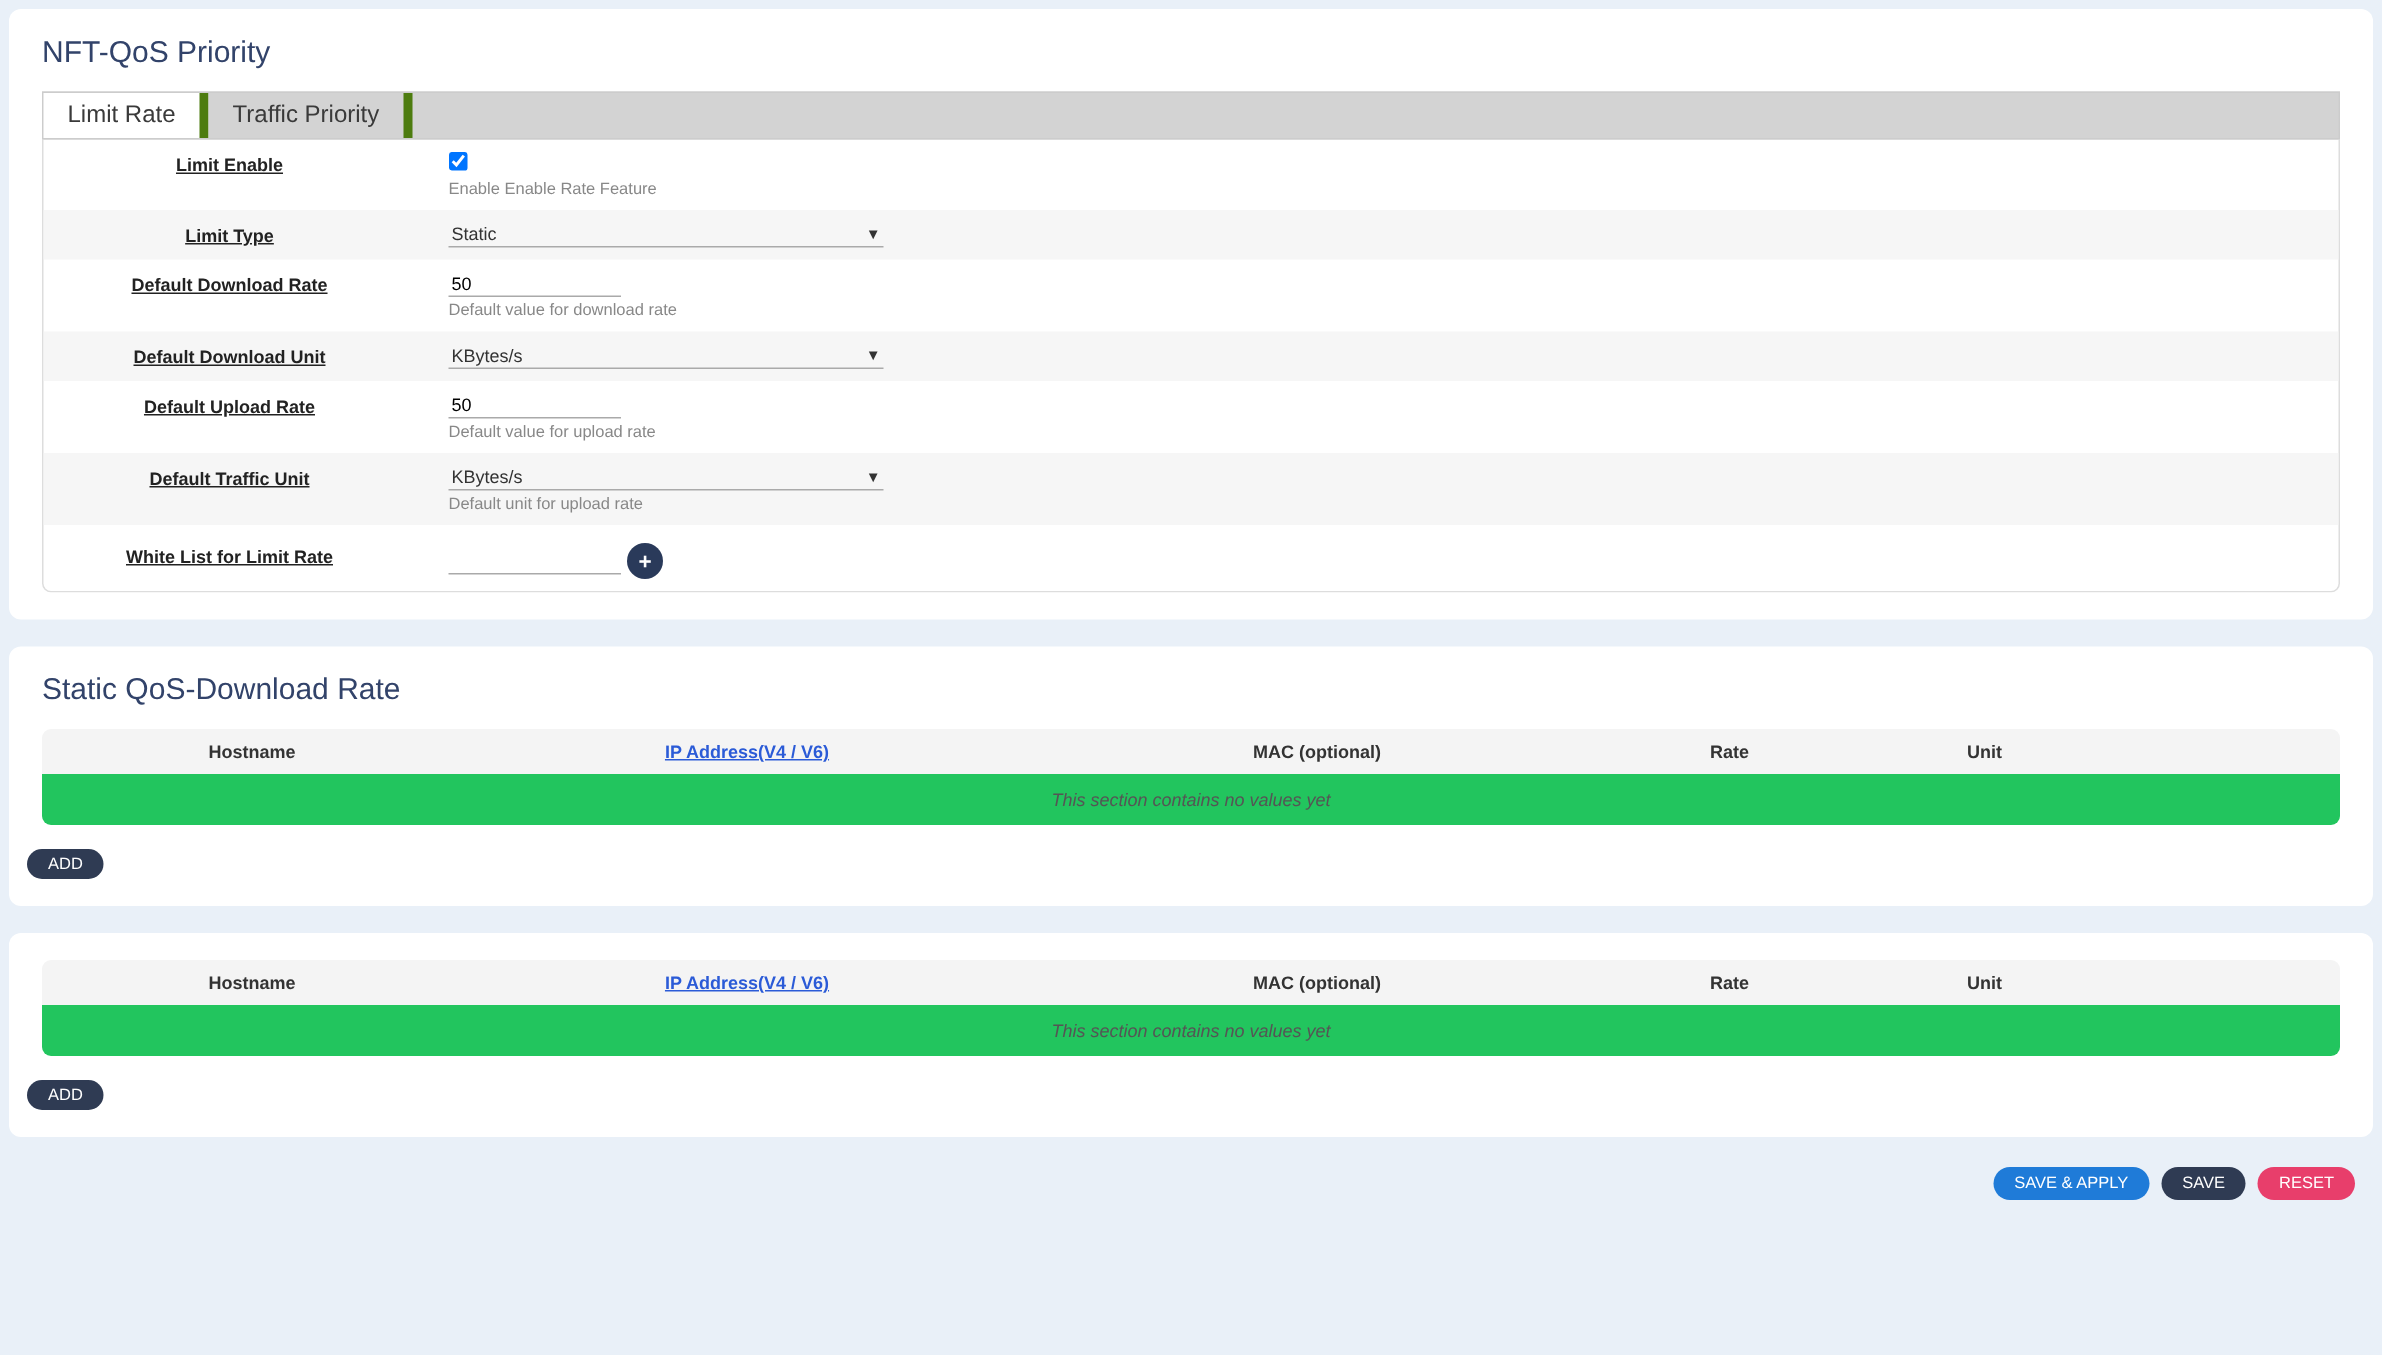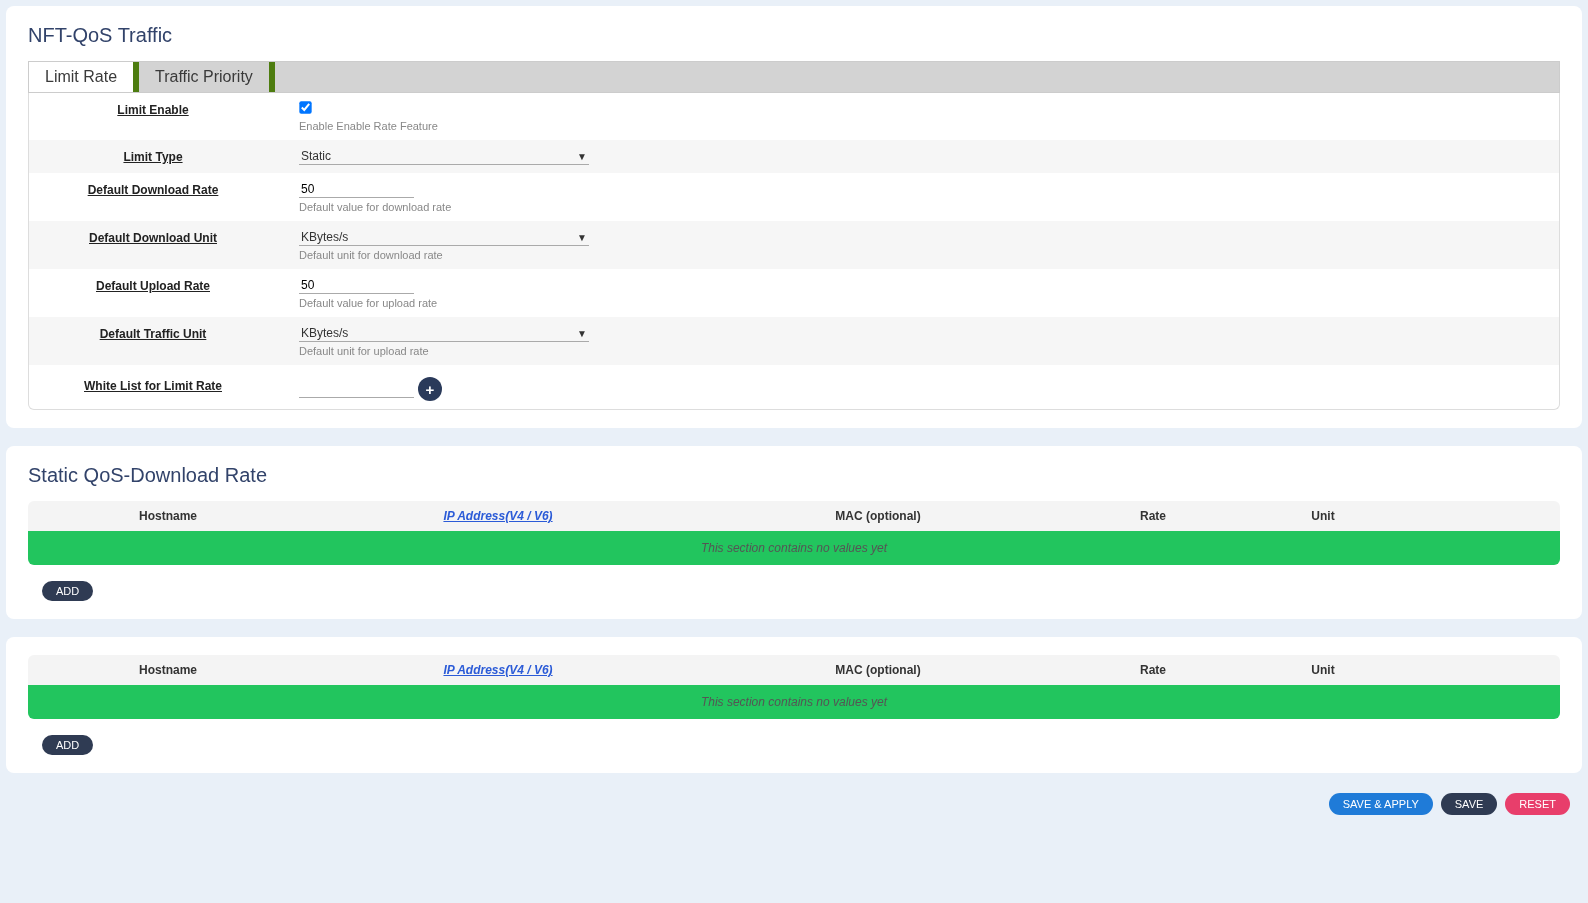--- a/index.html
+++ b/index.html
@@ -9,21 +9,21 @@
   font-size: 12px;
   color: #333;
   padding: 6px;
 }
 .panel {
   background: #fff;
   border-radius: 8px;
   margin-bottom: 18px;
   padding: 18px 0 18px 0;
 }
-.panel-inner { padding: 0 32px; }
+.panel-inner { padding: 0 8px; }
 h2.section-title {
   color: #32436a;
   font-size: 20px;
   font-weight: 500;
   padding: 0 22px 14px 22px;
 }
 .tabs {
   display: flex;
   background: #d3d3d3;
   border-radius: 0;
@@ -115,21 +115,21 @@
 .table-head {
   display: flex;
   background: #f4f4f4;
   border-radius: 6px 6px 0 0;
   padding: 8px 0;
   font-size: 12px;
   font-weight: bold;
 }
 .th { text-align: center; }
 .th1 { flex: 0 0 280px; }
-.th2 { flex: 0 0 380px; font-style: italic; }
+.th2 { flex: 0 0 380px; }
 .th3 { flex: 0 0 380px; }
 .th4 { flex: 0 0 170px; }
 .th5 { flex: 0 0 170px; }
 .th a { color: #2b5bd7; text-decoration: underline; cursor: pointer; }
 .empty-row {
   background: #22c55e;
   text-align: center;
   padding: 10px 0;
   font-style: italic;
   color: #555;
@@ -160,21 +160,21 @@
   border: none;
 }
 .btn-primary { background: #1f7bd8; }
 .btn-dark { background: #2f3b53; }
 .btn-danger { background: #e83e6b; }
 </style>
 </head>
 <body>
 
 <div class="panel">
-  <h2 class="section-title">NFT-QoS Traffic</h2>
+  <h2 class="section-title">NFT-QoS Priority</h2>
 
   <div class="tabs">
     <div class="tab active">Limit Rate</div>
     <div class="tab">Traffic Priority</div>
   </div>
 
   <div class="form-section">
 
     <div class="form-row">
       <div class="form-label">Limit Enable</div>
@@ -202,21 +202,20 @@
       </div>
     </div>
 
     <div class="form-row">
       <div class="form-label">Default Download Unit</div>
       <div class="form-field">
         <div class="select-wrap">
           <span>KBytes/s</span>
           <span class="arrow">▼</span>
         </div>
-        <div class="help-text">Default unit for download rate</div>
       </div>
     </div>
 
     <div class="form-row">
       <div class="form-label">Default Upload Rate</div>
       <div class="form-field">
         <input type="text" value="50" style="">
         <div class="help-text">Default value for upload rate</div>
       </div>
     </div>

